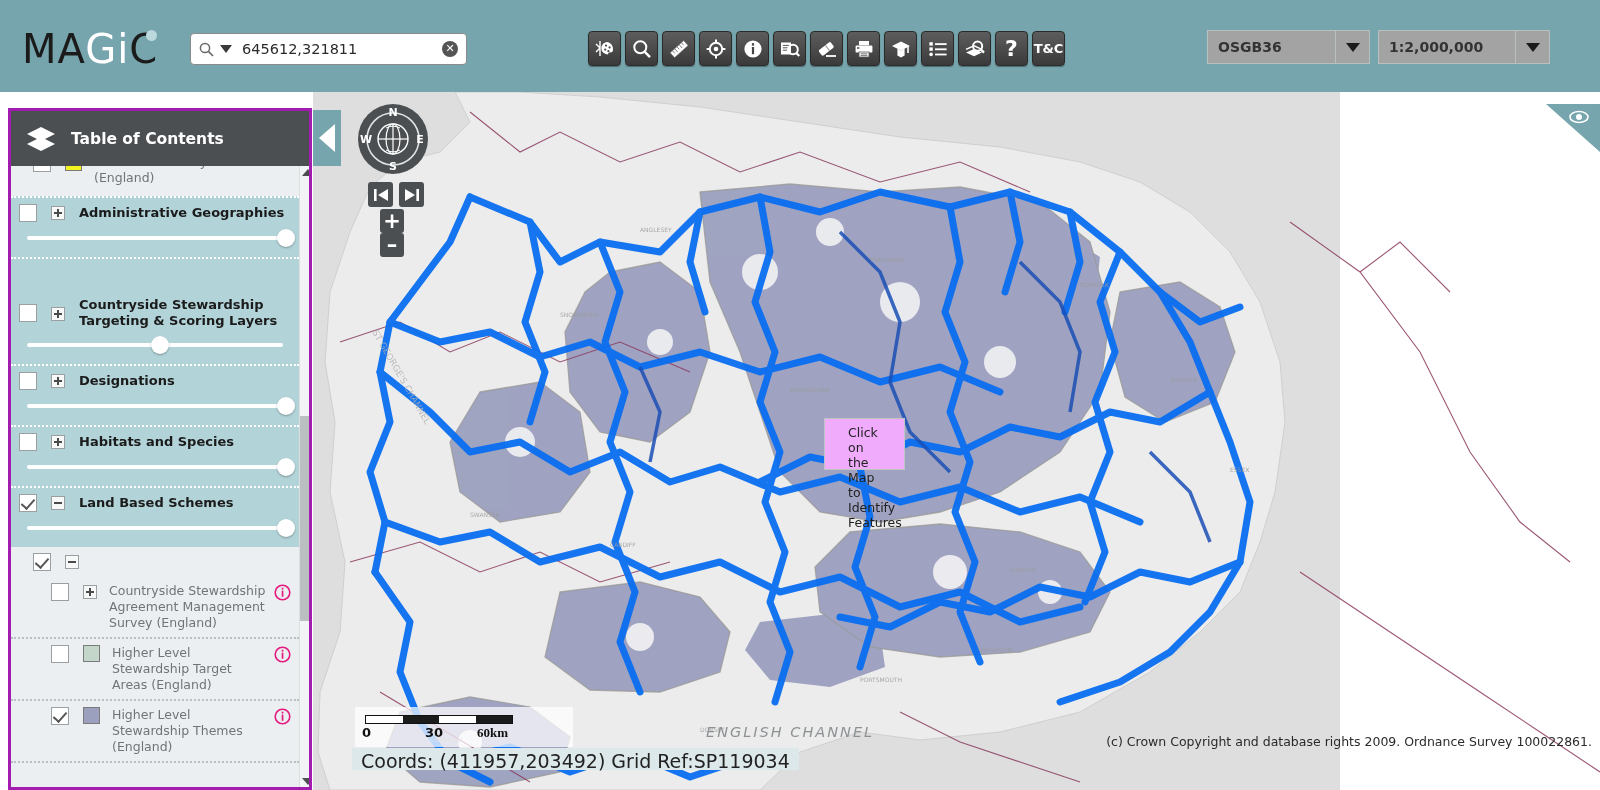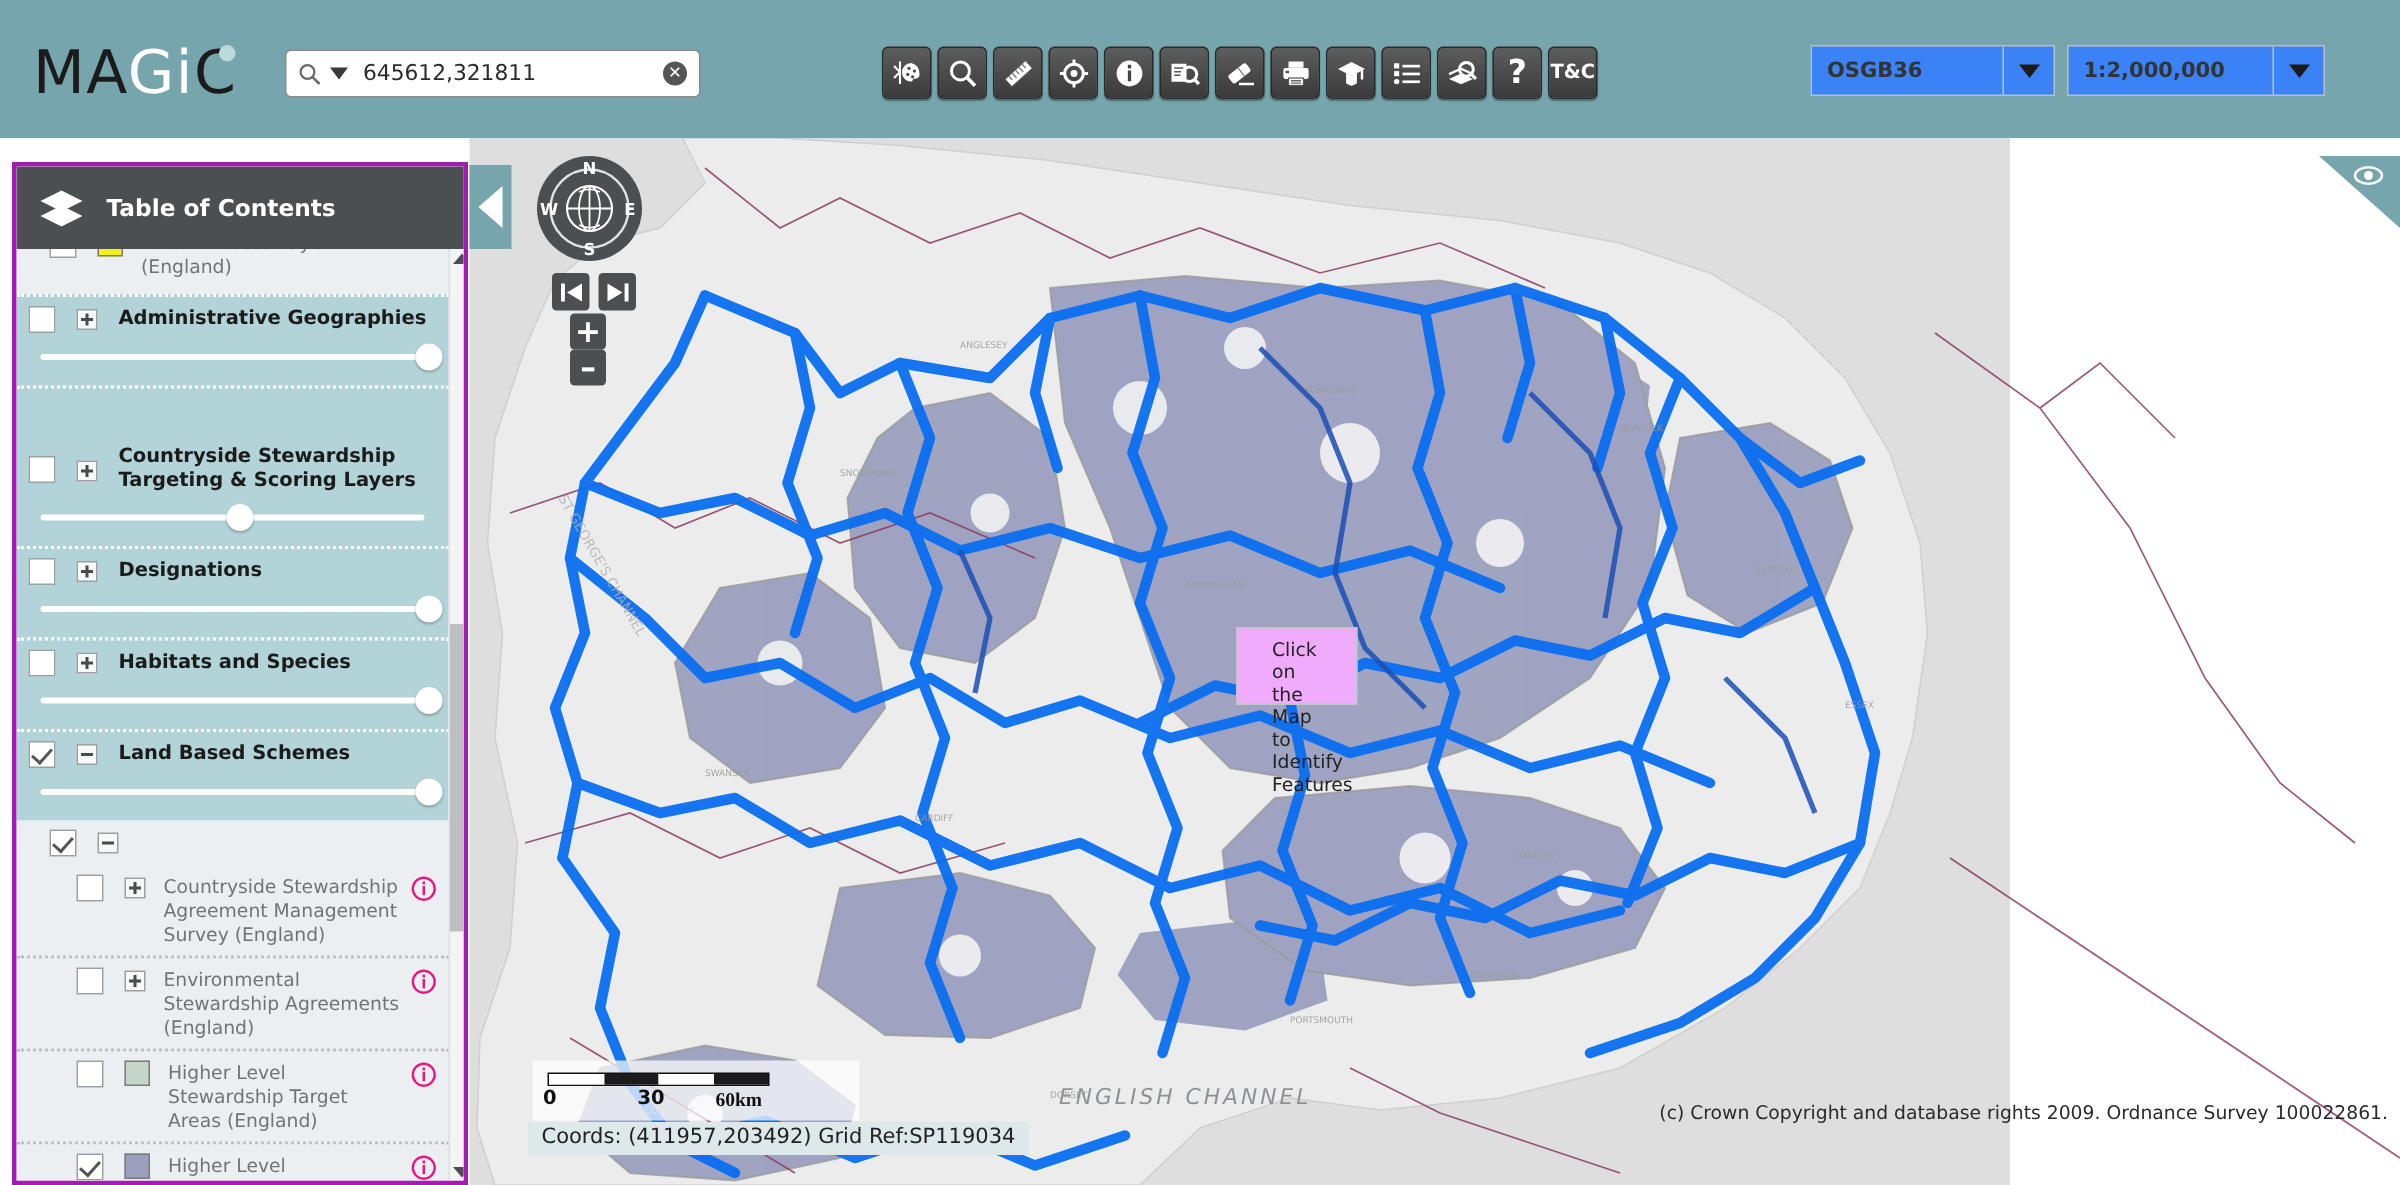--- a/index.html
+++ b/index.html
@@ -55,21 +55,21 @@
     background: linear-gradient(#5d5d5d, #3a3a3a);
     border: 1px solid #2a2a2a;
     display: flex; align-items: center; justify-content: center;
     box-shadow: 0 1px 1px rgba(0,0,0,.35);
   }
   .tbtn svg { display: block; }
   .tbtn .tc { color: #fff; font-weight: bold; }
 
   .selwrap { position: absolute; top: 30px; display: flex; height: 34px; }
   .sel {
-    background: #3b82f6; border: 1px solid #b9c0c0;
+    background: #a3a3a3; border: 1px solid #b9c0c0;
     display: flex; align-items: center; height: 34px;
   }
   .sel .selval {
     padding: 0 10px; font-size: 14px; color: #333; font-weight: bold;
     white-space: nowrap; overflow: hidden;
   }
   .sel .seldrop {
     width: 34px; height: 32px; border-left: 1px solid #b9c0c0;
     display: flex; align-items: center; justify-content: center;
   }
@@ -229,21 +229,21 @@
   .scalebar .sbar span { flex: 1 1 0; }
   .scalebar .sbar span:nth-child(odd) { background: #fff; }
   .scalebar .sbar span:nth-child(even) { background: #1b1b1b; }
   .scalebar .sticks { position: absolute; left: 0; top: 18px; width: 218px; height: 18px; font-size: 13px; font-weight: bold; color: #111; }
   .scalebar .sticks span { position: absolute; }
   .scalebar .t0 { left: 7px; } .scalebar .t1 { left: 70px; } .scalebar .t2 { left: 122px; font-family: Liberation Serif, serif; }
 
   .coords {
     position: absolute; left: 352px; top: 748px; height: 22px;
     background: #dde8ea; z-index: 22; padding: 2px 9px;
-    font-size: 14px; color: #222;
+    font-size: 19px; color: #222;
   }
   .copyright {
     position: absolute; right: 8px; top: 734px; z-index: 22;
     font-size: 12.5px; color: #2a2a2a;
   }
   .eye-corner { position: absolute; right: 0; top: 104px; width: 60px; height: 48px; z-index: 25; }
   .chan-label {
     position: absolute; left: 706px; top: 724px; z-index: 21;
     font-size: 14.5px; font-style: italic; letter-spacing: 2px; color: #8d9193;
   }
@@ -542,34 +542,20 @@
           </div>
           <span class="info-ico">
             <svg width="17" height="17" viewBox="0 0 17 17">
               <circle cx="8.5" cy="8.5" r="7.3" fill="none" stroke="#e5197f" stroke-width="1.6"></circle>
               <rect x="7.7" y="6.6" width="1.7" height="6.2" fill="#e5197f"></rect>
               <rect x="7.7" y="3.7" width="1.7" height="1.9" fill="#e5197f"></rect>
             </svg>
           </span>
         </div>
 
-        <div class="sub" style="padding-left:40px;">
-          <div class="sub-row">
-            <span class="cb"></span>
-            <span class="exp plus" style="margin-top:2px;"></span>
-            <span class="sub-label">Environmental Stewardship Agreements (England)</span>
-          </div>
-          <span class="info-ico">
-            <svg width="17" height="17" viewBox="0 0 17 17">
-              <circle cx="8.5" cy="8.5" r="7.3" fill="none" stroke="#e5197f" stroke-width="1.6"></circle>
-              <rect x="7.7" y="6.6" width="1.7" height="6.2" fill="#e5197f"></rect>
-              <rect x="7.7" y="3.7" width="1.7" height="1.9" fill="#e5197f"></rect>
-            </svg>
-          </span>
-        </div>
 
         <div class="sub" style="padding-left:40px;">
           <div class="sub-row">
             <span class="cb"></span>
             <span class="swatch" style="background:#c3d6c9;"></span>
             <span class="sub-label">Higher Level Stewardship Target Areas (England)</span>
           </div>
           <span class="info-ico">
             <svg width="17" height="17" viewBox="0 0 17 17">
               <circle cx="8.5" cy="8.5" r="7.3" fill="none" stroke="#e5197f" stroke-width="1.6"></circle>

